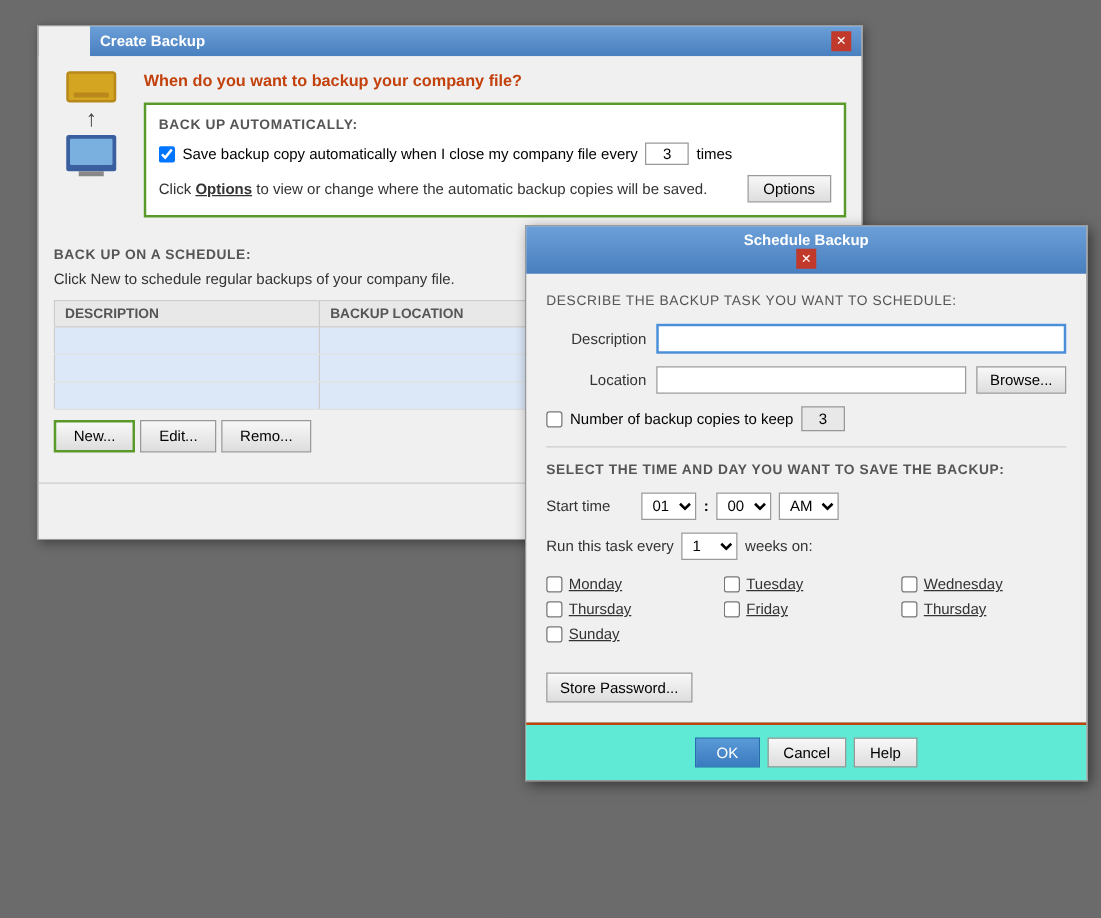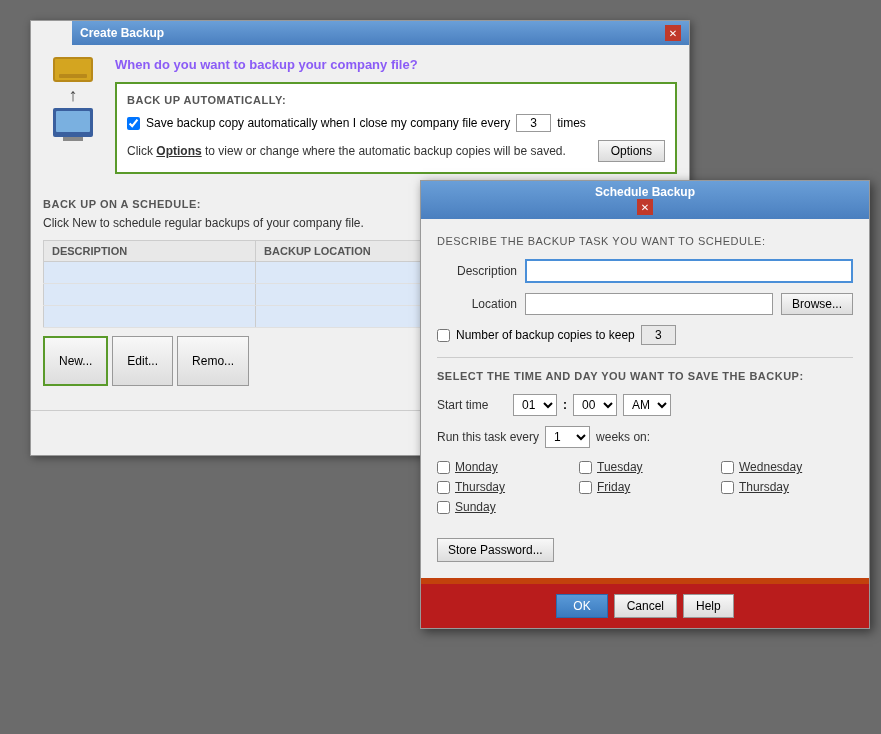--- a/index.html
+++ b/index.html
@@ -66,21 +66,21 @@
       display: flex;
       flex-direction: column;
       align-items: center;
       justify-content: center;
       gap: 4px;
     }
 
     .question-text {
       font-size: 13px;
       font-weight: bold;
-      color: #8b5cf6;
+      color: #c2410c;
       margin-bottom: 10px;
     }
 
     .auto-backup-section {
       border: 2px solid #5a9a2a;
       background: white;
       padding: 10px;
       margin-bottom: 12px;
     }
 
@@ -187,21 +187,21 @@
     }
 
     .table-row-empty td {
       height: 22px;
       background: #dce8f8 !important;
     }
 
     .schedule-btn {
       background: linear-gradient(to bottom, #f8f8f8, #ddd);
       border: 1px solid #999;
-      padding: 16px 14px;
+      padding: 4px 14px;
       cursor: pointer;
       font-size: 12px;
     }
 
     .schedule-btn.new-btn {
       border: 2px solid #5a9a2a;
     }
 
     .wizard-bottom {
       display: flex;
@@ -447,22 +447,22 @@
       border: 1px solid #999;
       padding: 4px 12px;
       cursor: pointer;
       font-size: 12px;
     }
 
     .action-buttons-row {
       display: flex;
       gap: 6px;
       padding: 10px 16px;
-      background: #b91c1c;
-      border-top: 6px solid #c2410c;
+      background: #5eead4;
+      border-top: 2px solid #c2410c;
       justify-content: center;
     }
   </style>
 </head>
 <body>
 
 <div class="create-backup-dialog">
   <div class="dialog-titlebar">
     <span>Create Backup</span>
     <button class="dialog-close-btn">✕</button>

